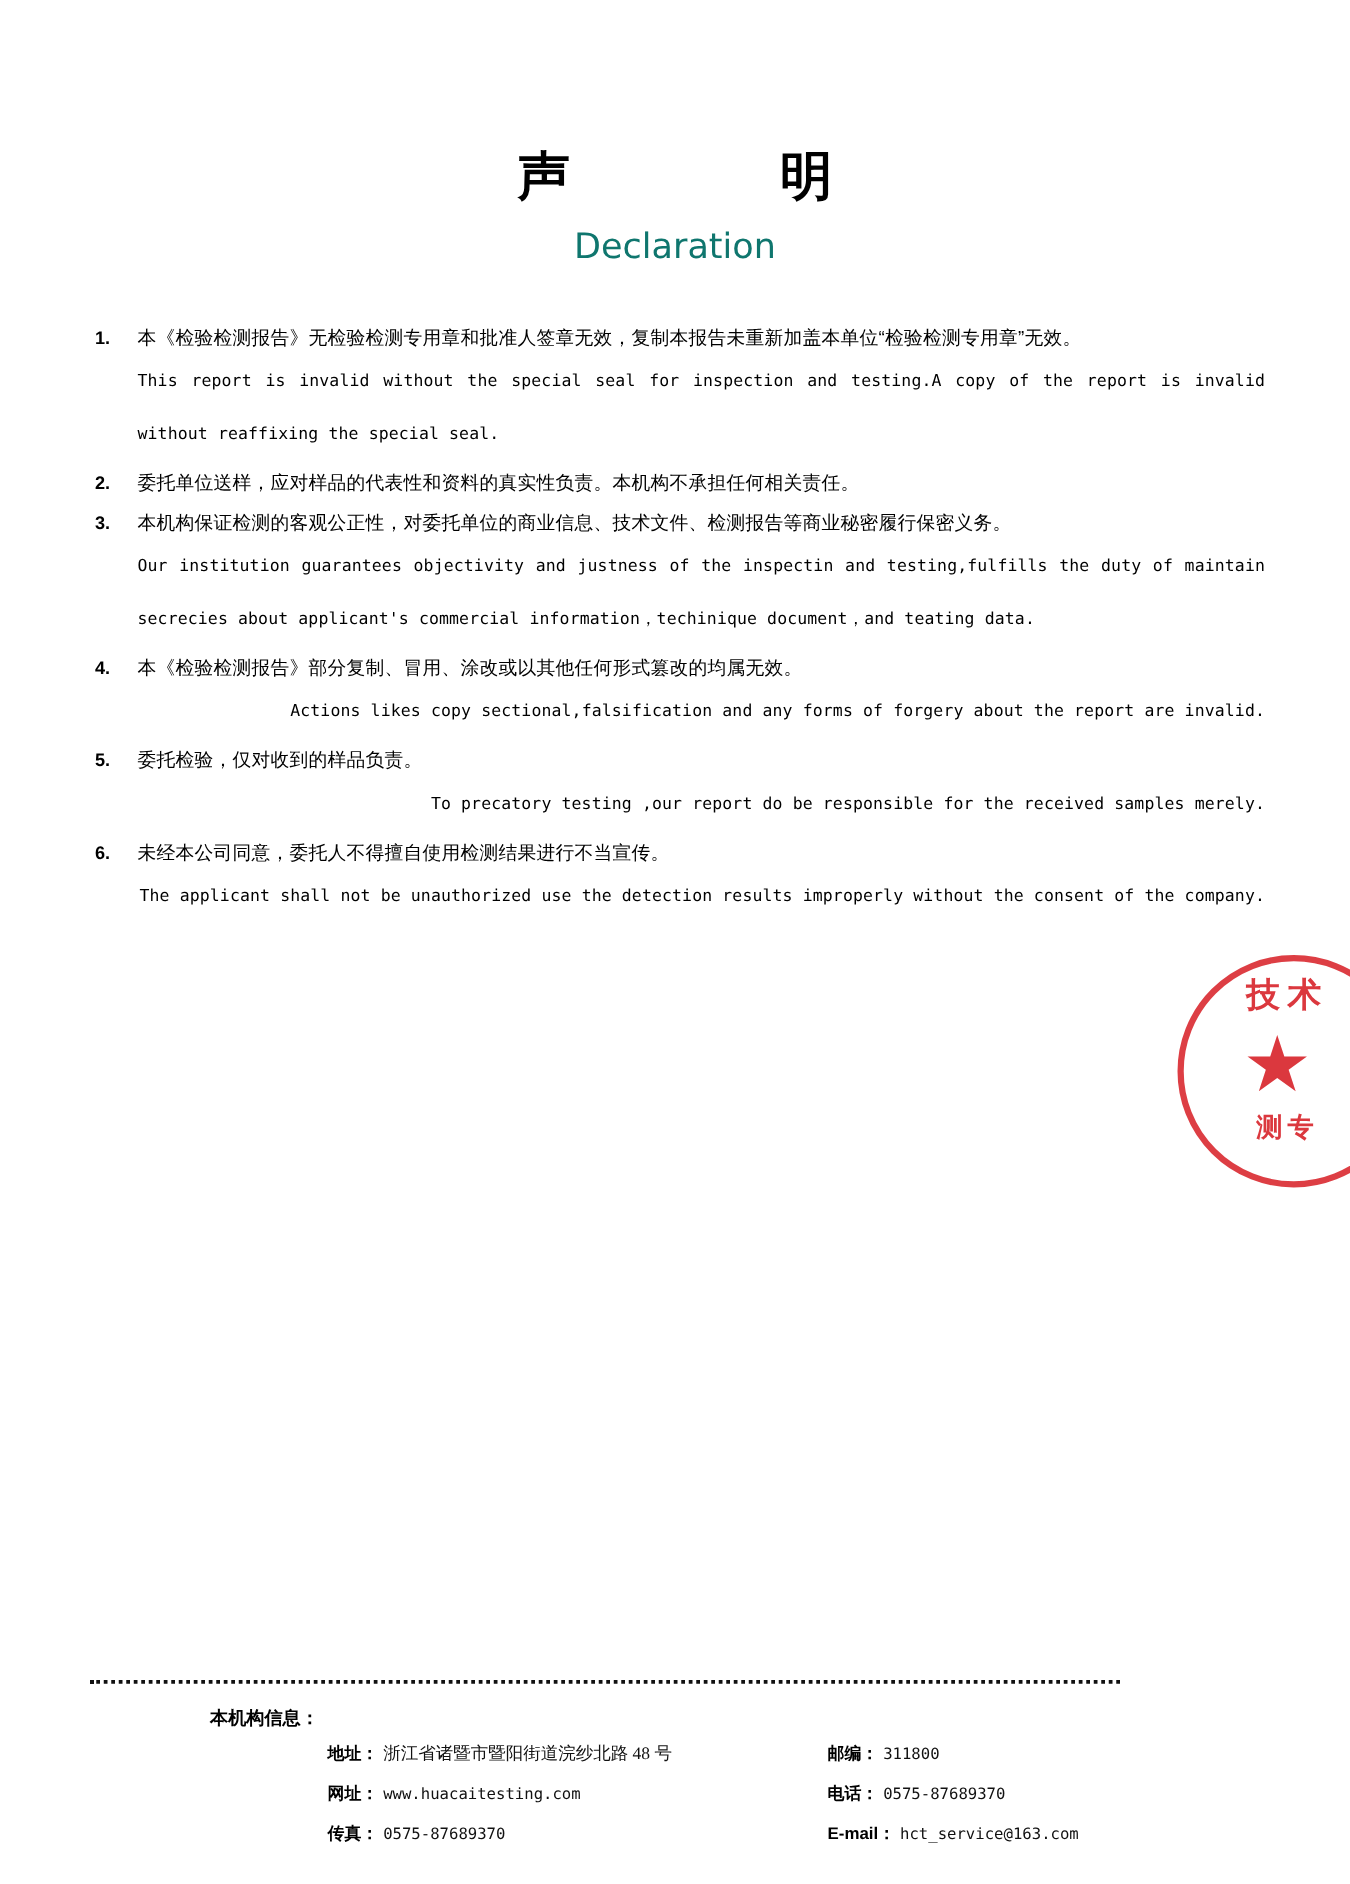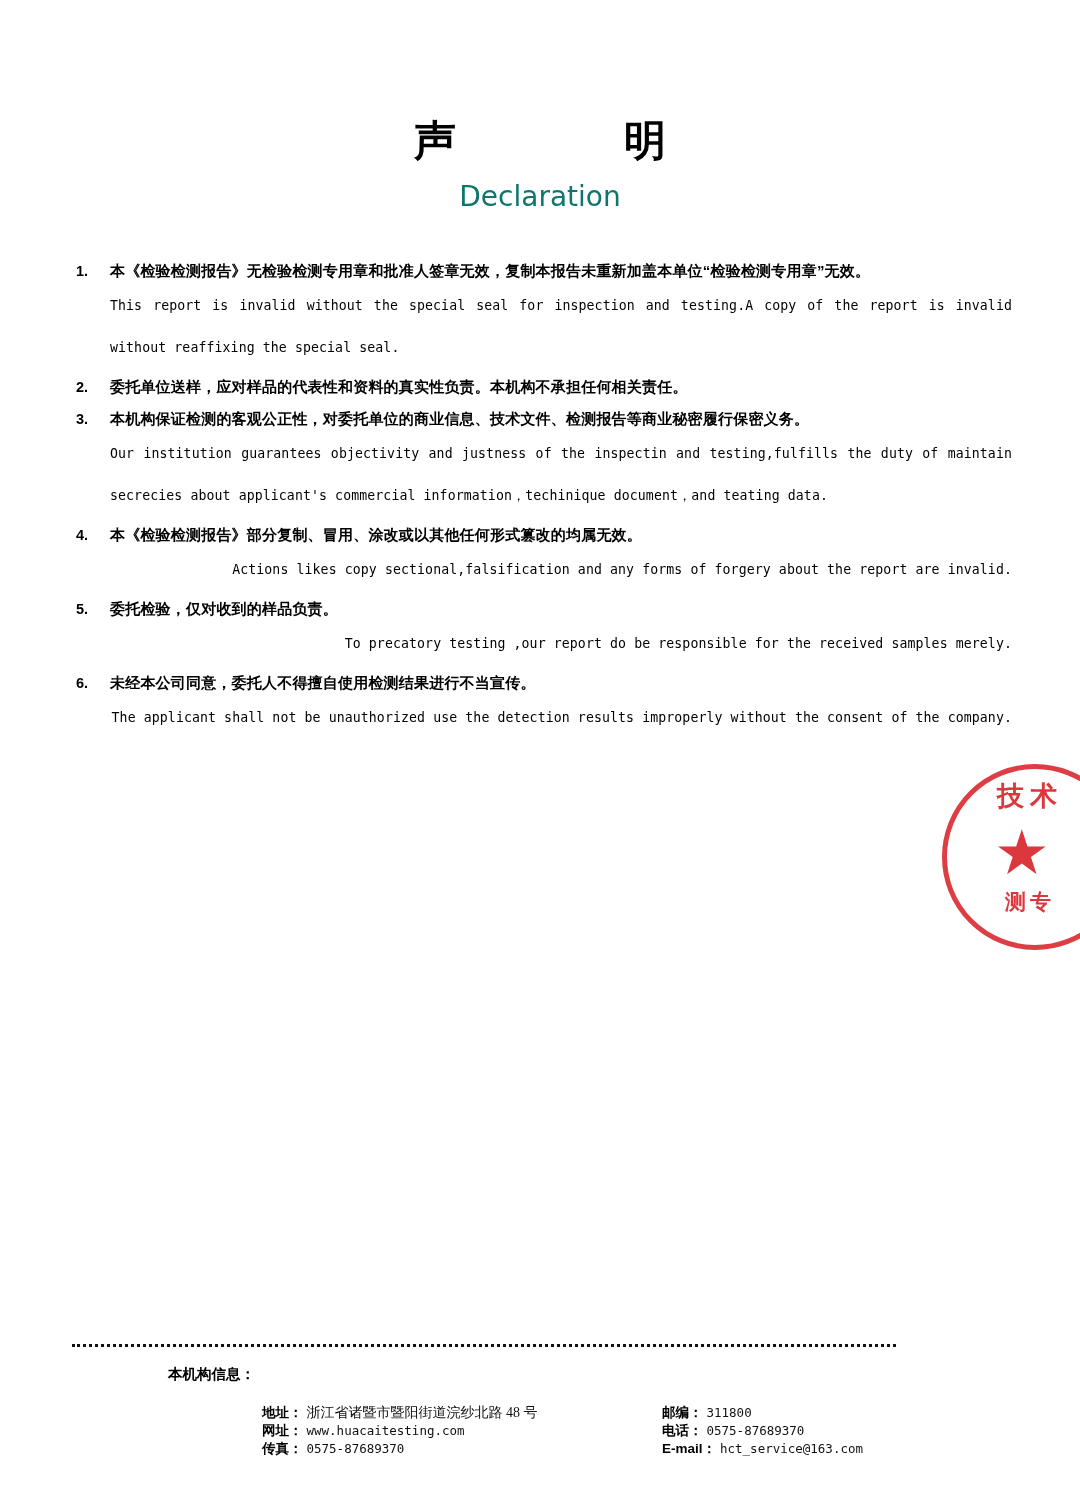--- a/index.html
+++ b/index.html
@@ -59,21 +59,21 @@
     width: 34px;
     flex: 0 0 34px;
     font-family: "Liberation Sans", sans-serif;
     font-size: 14.5px;
     font-weight: bold;
     line-height: 28px;
   }
   .clause-cn {
     font-family: "Liberation Sans", sans-serif;
     font-size: 15px;
-    font-weight: bold;
+    font-weight: normal;
     line-height: 28px;
     letter-spacing: 0.2px;
   }
   .clause-en {
     font-family: "DejaVu Sans Mono", monospace;
     font-size: 13.2px;
     line-height: 42px;
     margin-left: 34px;
     text-align: justify;
     text-justify: inter-word;
@@ -155,24 +155,25 @@
     height: 0;
   }
   .footer-title {
     margin-top: 18px;
     padding-left: 168px;
     font-family: "Liberation Sans", sans-serif;
     font-size: 14.5px;
     font-weight: bold;
   }
   .footer-grid {
-    margin-top: 20px;
+    margin-top: 10px;
     padding-left: 262px;
     display: grid;
     grid-template-columns: 400px 400px;
+    row-gap: 14px;
   }
   .f-cell {
     display: flex;
     align-items: baseline;
     font-size: 13.5px;
   }
   .f-label {
     font-family: "Liberation Sans", sans-serif;
     font-weight: bold;
     font-size: 13.5px;

